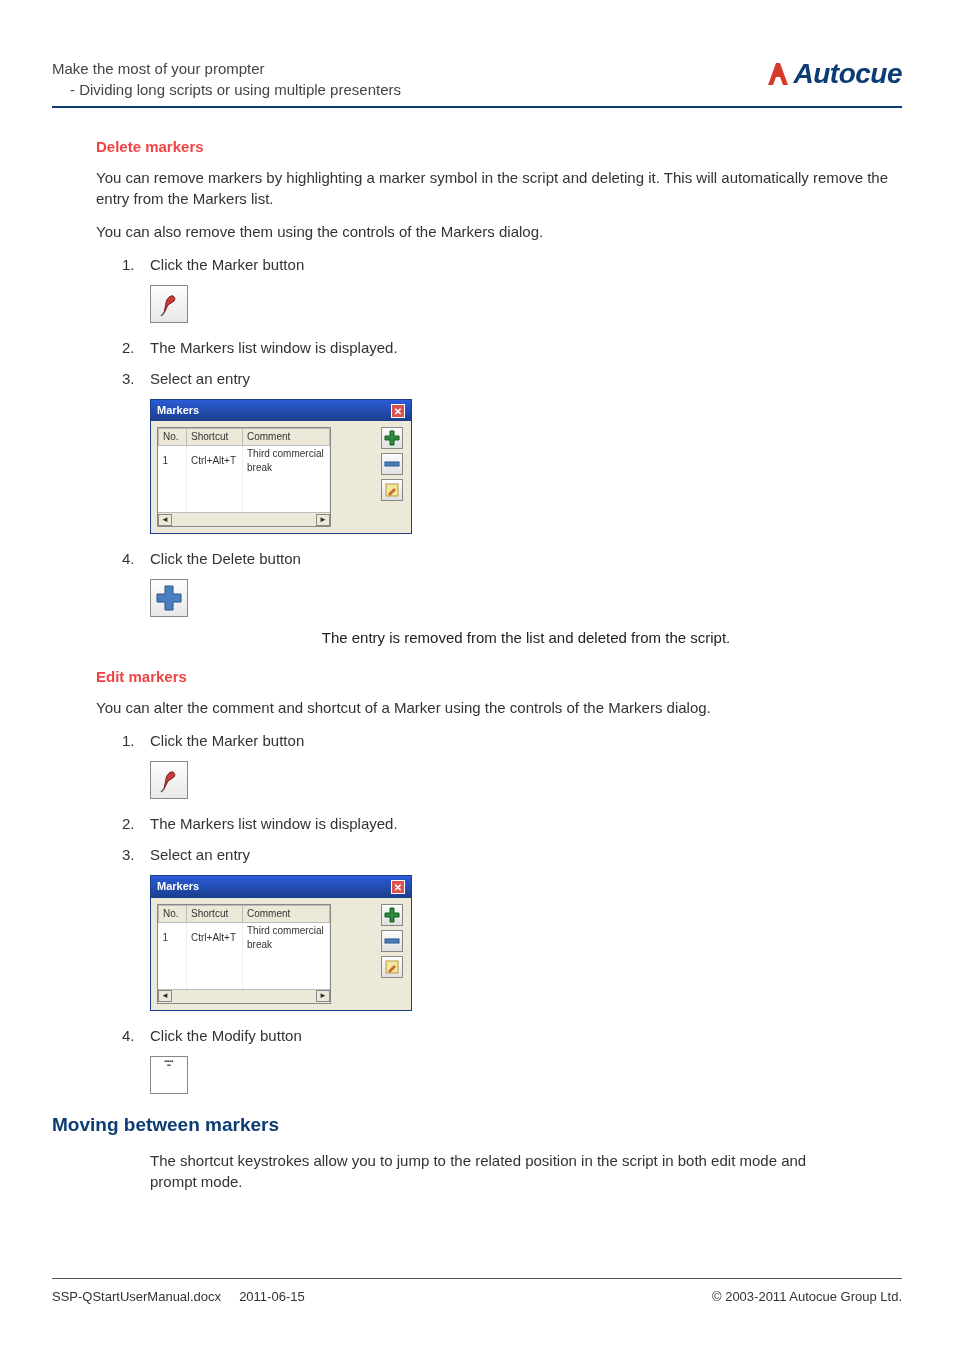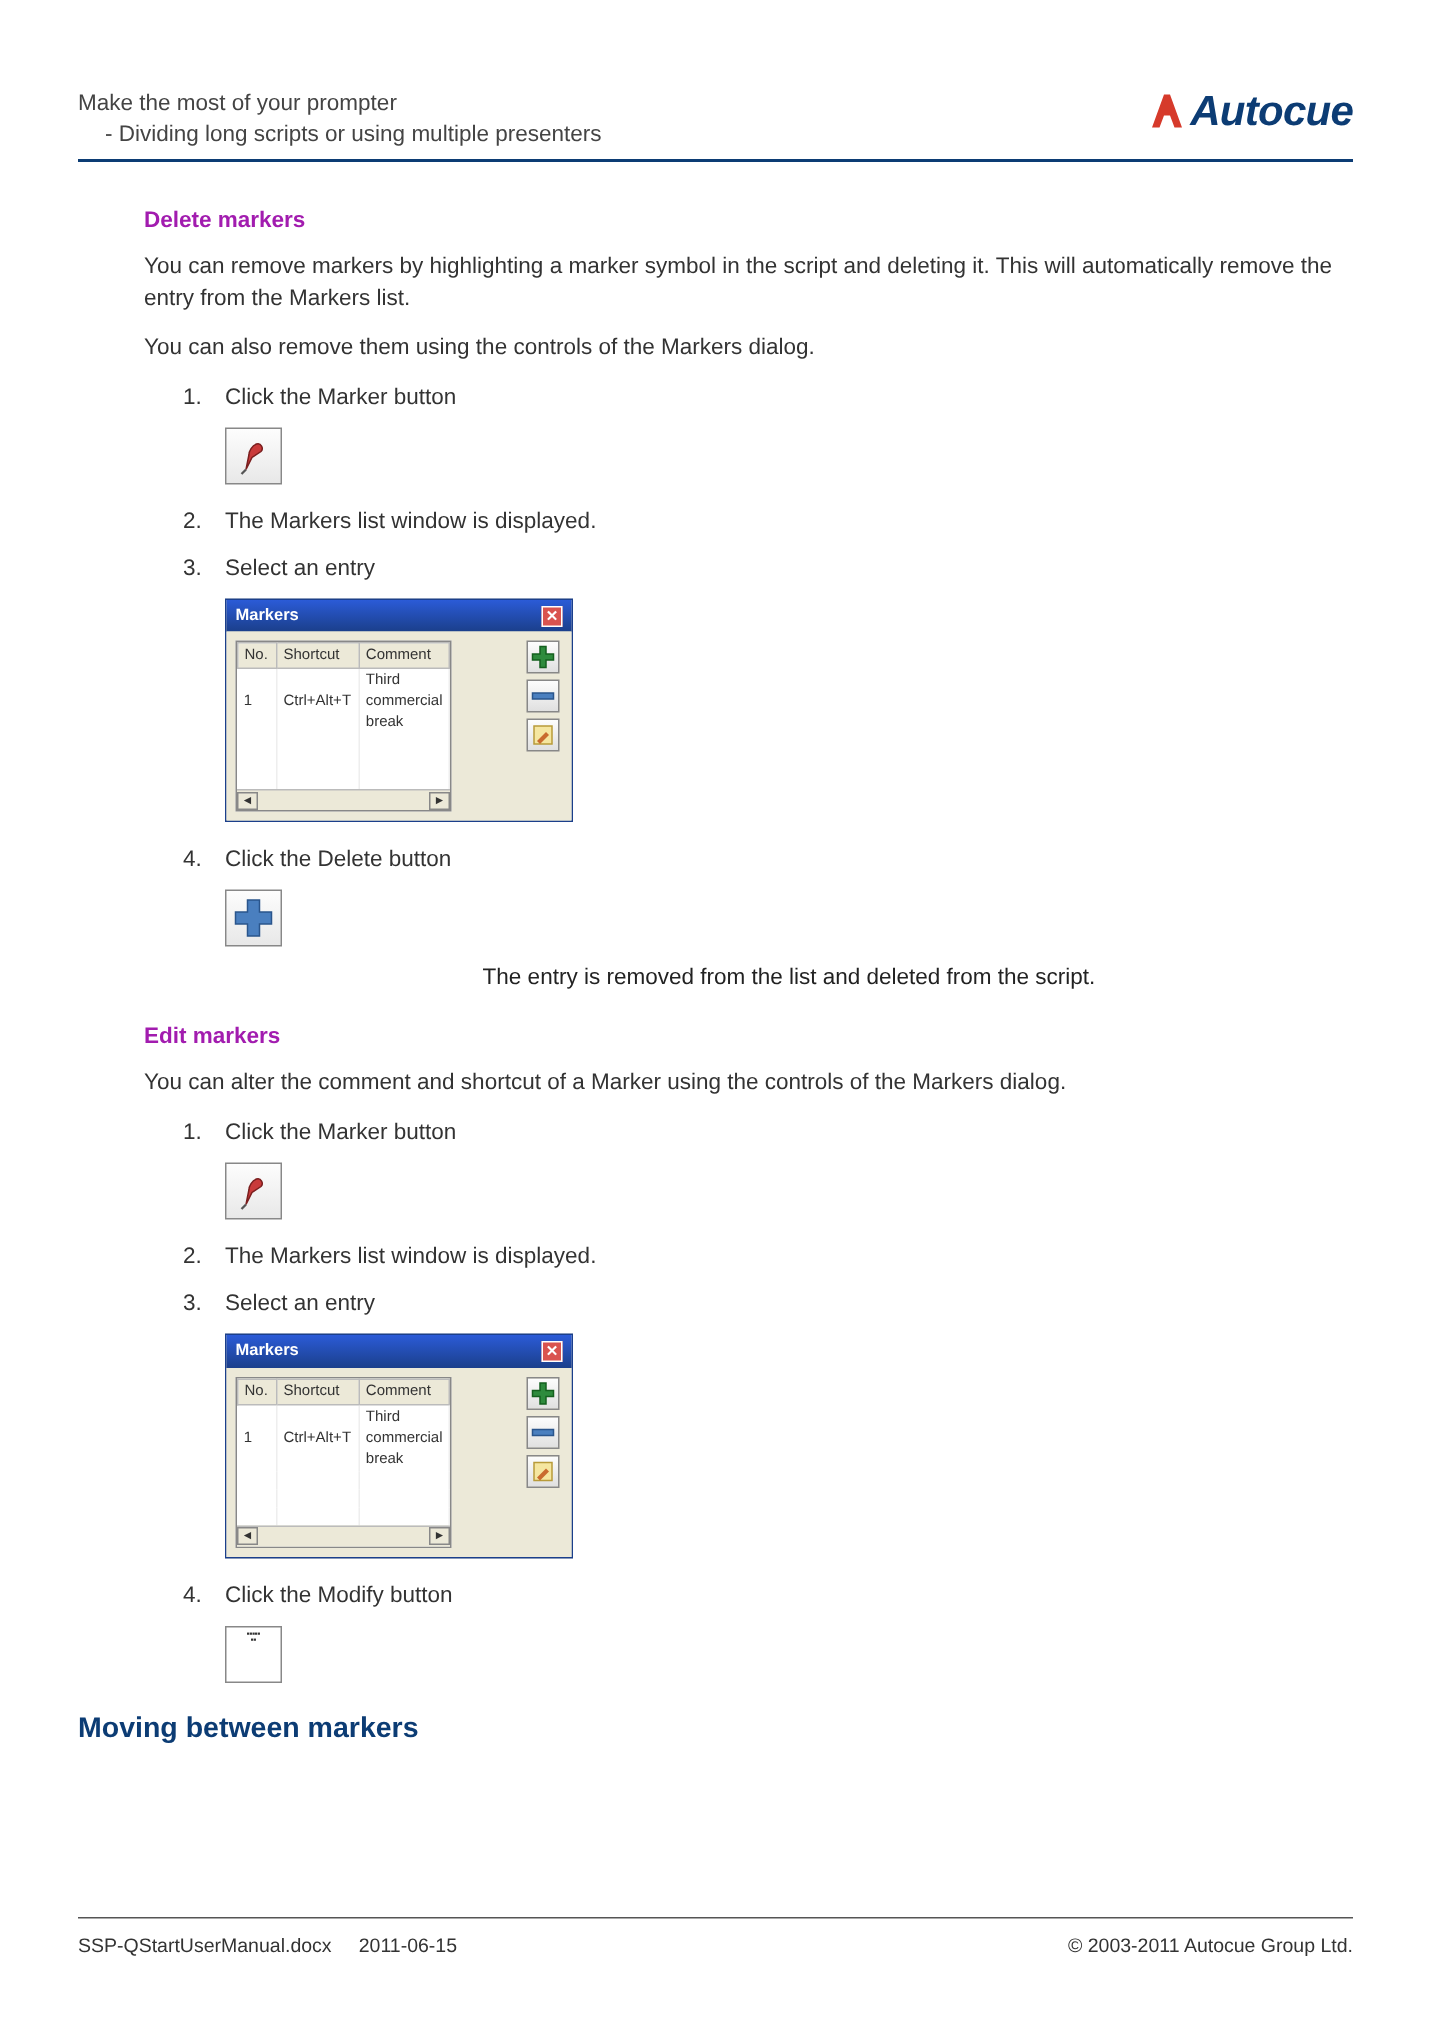--- a/index.html
+++ b/index.html
@@ -43,21 +43,21 @@
     margin-top: 6px;
   }
   .content {
     padding-top: 28px;
     padding-left: 44px;
     padding-right: 0;
     font-size: 15px;
     line-height: 1.4;
   }
   .sec-title {
-    color: #a21caf;
+    color: #ef4444;
     font-weight: bold;
     font-size: 15px;
     margin-bottom: 10px;
   }
   .para {
     margin-bottom: 12px;
     color: #333;
   }
   .ol-block {
     padding-left: 26px;
@@ -95,21 +95,21 @@
   .modify-icon {
     width: 38px; height: 38px;
     border: 1px solid #888;
     background: #fff;
     font-size: 3px;
     padding: 2px;
     overflow: hidden;
     color:#333;
   }
   .markers-dialog {
-    width: 232px;
+    width: 262px;
     border: 1px solid #1b3f8b;
     margin-left: 54px;
     margin-top: 2px;
     margin-bottom: 14px;
     font-size: 10px;
     background:#ece9d8;
   }
   .md-title {
     background: linear-gradient(#2b5bd7,#1b3f8b);
     color: #fff;
@@ -451,20 +451,21 @@
         </div>
       </div>
       <div class="inline-img-box">
         <div class="modify-icon">■■■■■<br>■■</div>
       </div>
     </div>
 
     <div style="margin-left:-44px;">
       <div class="h2-blue">Moving between markers</div>
     </div>
+    <div class="indent-para" style="padding-left:54px;">The shortcut keystrokes allow you to jump to the related position in the script in both edit mode and prompt mode.</div>
 
   </div>
 </div>
 
 <div class="footer">
   <div class="footer-line"></div>
   <div class="footer-row">
     <div>
       <span>SSP-QStartUserManual.docx</span>
       &nbsp;&nbsp;&nbsp;

